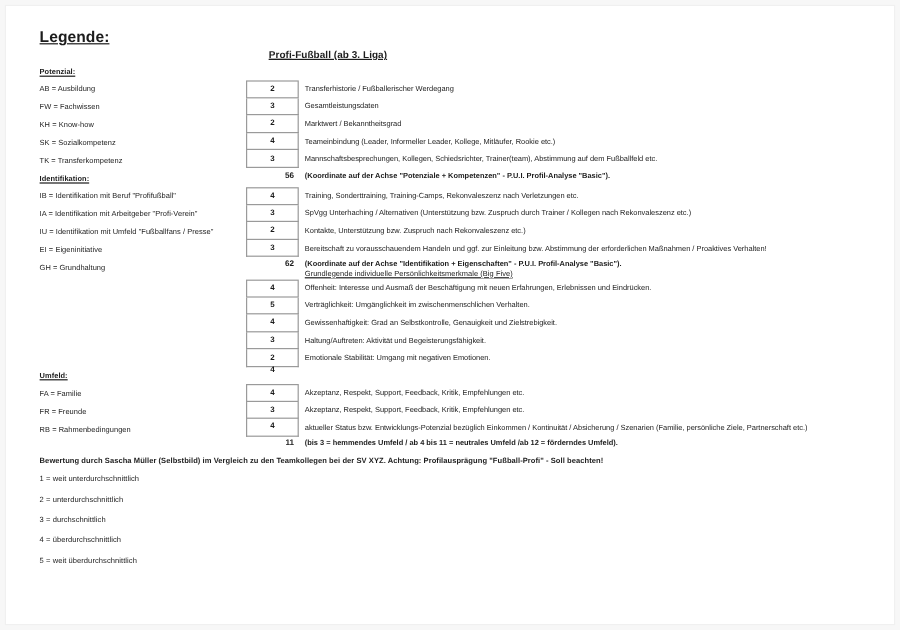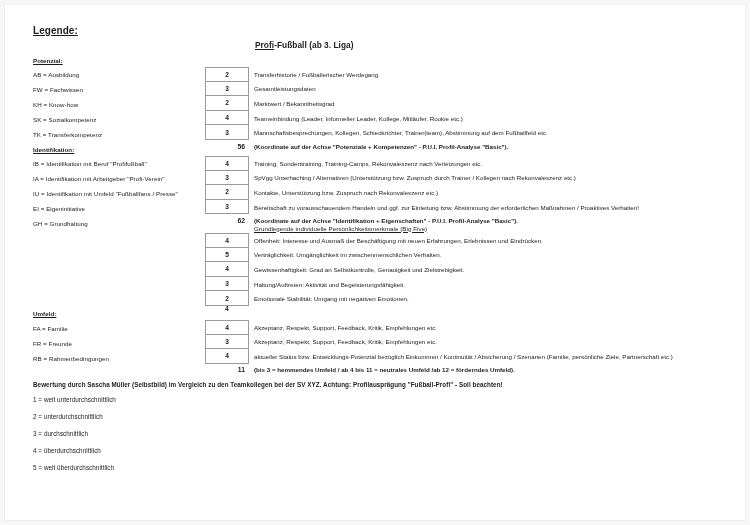--- a/index.html
+++ b/index.html
@@ -31,29 +31,30 @@
     font-size: 6.2px;
     line-height: 8px;
     white-space: nowrap;
     letter-spacing: 0.05px;
   }
 
   
   #legend-title {
     left: 28px;
     top: 22px;
-    font-size: 10px;
+    font-size: 13px;
     font-weight: bold;
     text-decoration: underline;
   }
   #doc-title {
-    left: 250px;
+    left: 219px;
     top: 36px;
     font-size: 8.3px;
     font-weight: bold;
+    text-decoration: underline;
   }
   #doc-title .plain { font-weight: bold; }
   #doc-title .prefix { text-decoration: underline; }
 
   
   .legend-group-title {
     left: 28px;
     font-size: 6.2px;
     font-weight: bold;
     text-decoration: underline;

